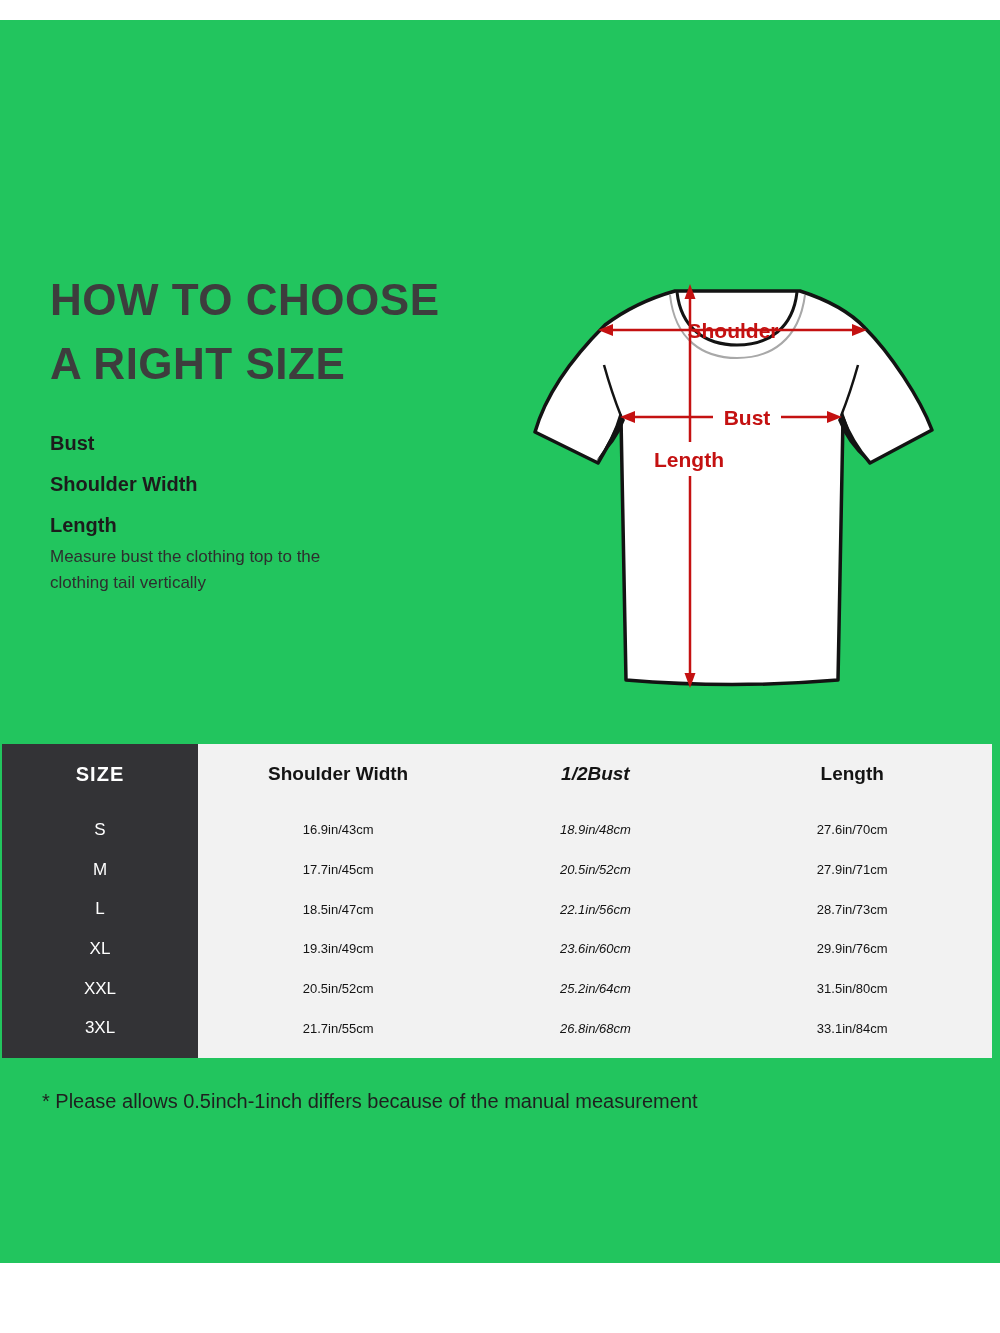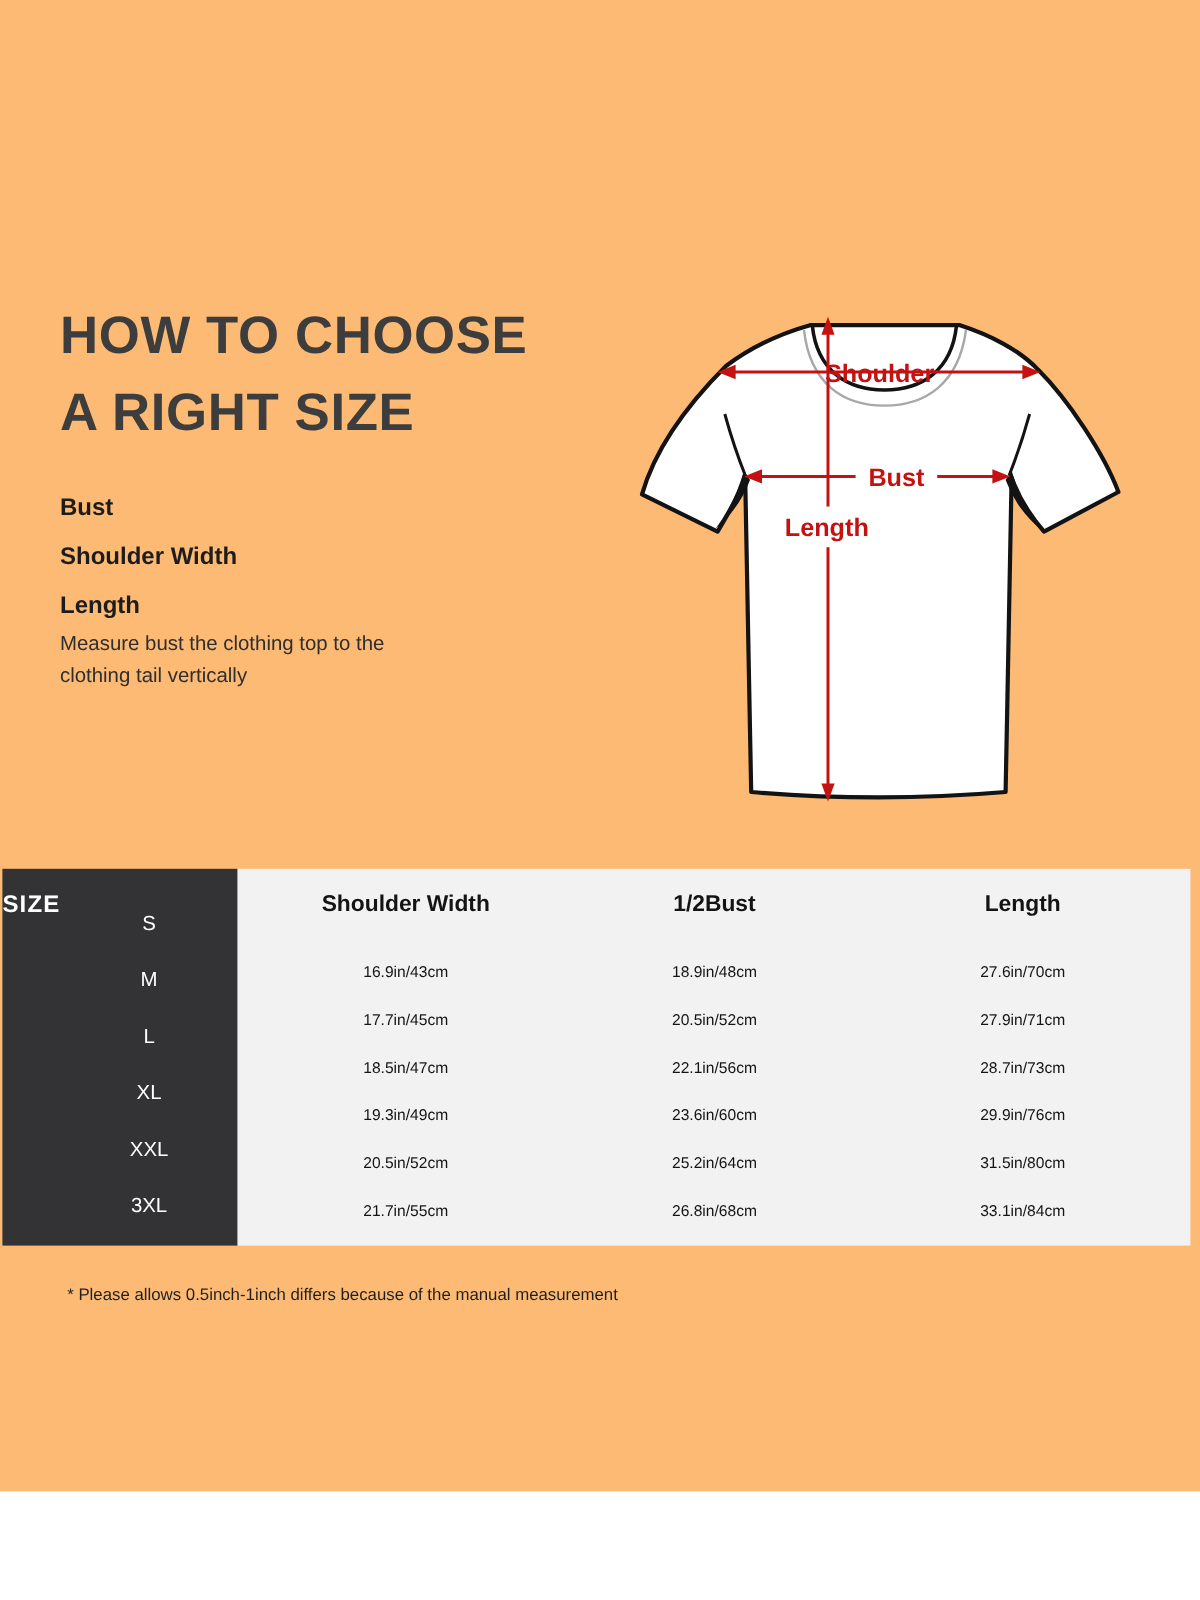--- a/index.html
+++ b/index.html
@@ -1,51 +1,51 @@
 <!DOCTYPE html>
 <html><head>
 <meta charset="utf-8">
 <style>
   html,body{margin:0;padding:0;background:#ffffff;}
-  .canvas{position:relative;width:1000px;height:1243px;background:#fdba74;
-          font-family:"Liberation Sans",sans-serif;overflow:hidden;}
+  .canvas{position:relative;width:1000px;height:1243px;background:#22c55e;
+          font-family:"Liberation Sans",sans-serif;overflow:hidden;margin-top:20px;}
 
   
   .title{position:absolute;left:50px;top:248px;font-size:44px;font-weight:800;
          color:#3d3d3d;line-height:64px;letter-spacing:.5px;}
 
   
   .instructions{position:absolute;left:50px;top:412px;width:450px;}
   .instr{margin-bottom:18px;}
   .instr h3{margin:0 0 7px 0;font-size:20px;font-weight:700;color:#1c1c1c;}
   .instr .line{font-size:17px;line-height:26px;color:#2e2e2e;}
 
   
   .diagram{position:absolute;left:505px;top:248px;width:465px;height:440px;}
   .diagram text{font-family:"Liberation Sans",sans-serif;font-weight:700;font-size:21px;}
 
   
   .sizetable{position:absolute;left:2px;top:724px;width:990px;height:314px;display:flex;}
-  .col-size{width:196px;background:#333336;color:#ffffff;display:flex;flex-direction:row;
+  .col-size{width:196px;background:#333336;color:#ffffff;display:flex;flex-direction:column;
             padding:8px 0 10px 0;box-sizing:border-box;}
   .col-data{flex:1;background:#f2f2f2;display:flex;flex-direction:column;
             padding:8px 0 10px 0;box-sizing:border-box;}
   .hdr-cell{height:44px;display:flex;align-items:center;justify-content:center;
             font-weight:700;font-size:20px;letter-spacing:1px;}
   .hdr-row{height:44px;display:flex;}
   .hdr-col{display:flex;align-items:center;justify-content:center;font-weight:700;
            font-size:19px;color:#141414;}
   .rows{flex:1;display:flex;flex-direction:column;margin-top:14px;}
   .size-cell{flex:1;display:flex;align-items:center;justify-content:center;font-size:17px;}
   .data-row{flex:1;display:flex;}
   .data-cell{display:flex;align-items:center;justify-content:center;font-size:13px;color:#141414;}
-  .w1{width:35.3%;} .w2{width:29.5%;} .w3{width:35.2%;}
+  .w1{width:35.3%;} .w2{width:29.5%;font-style:italic;} .w3{width:35.2%;}
 
   
-  .footnote{position:absolute;left:56px;top:1070px;font-size:14px;color:#1f1f1f;}
+  .footnote{position:absolute;left:42px;top:1070px;font-size:20px;color:#1f1f1f;}
 </style>
 </head>
 <body>
 
 <div class="canvas">
 
   <div class="title">
     <div>HOW TO CHOOSE</div>
     <div>A RIGHT SIZE</div>
   </div>

